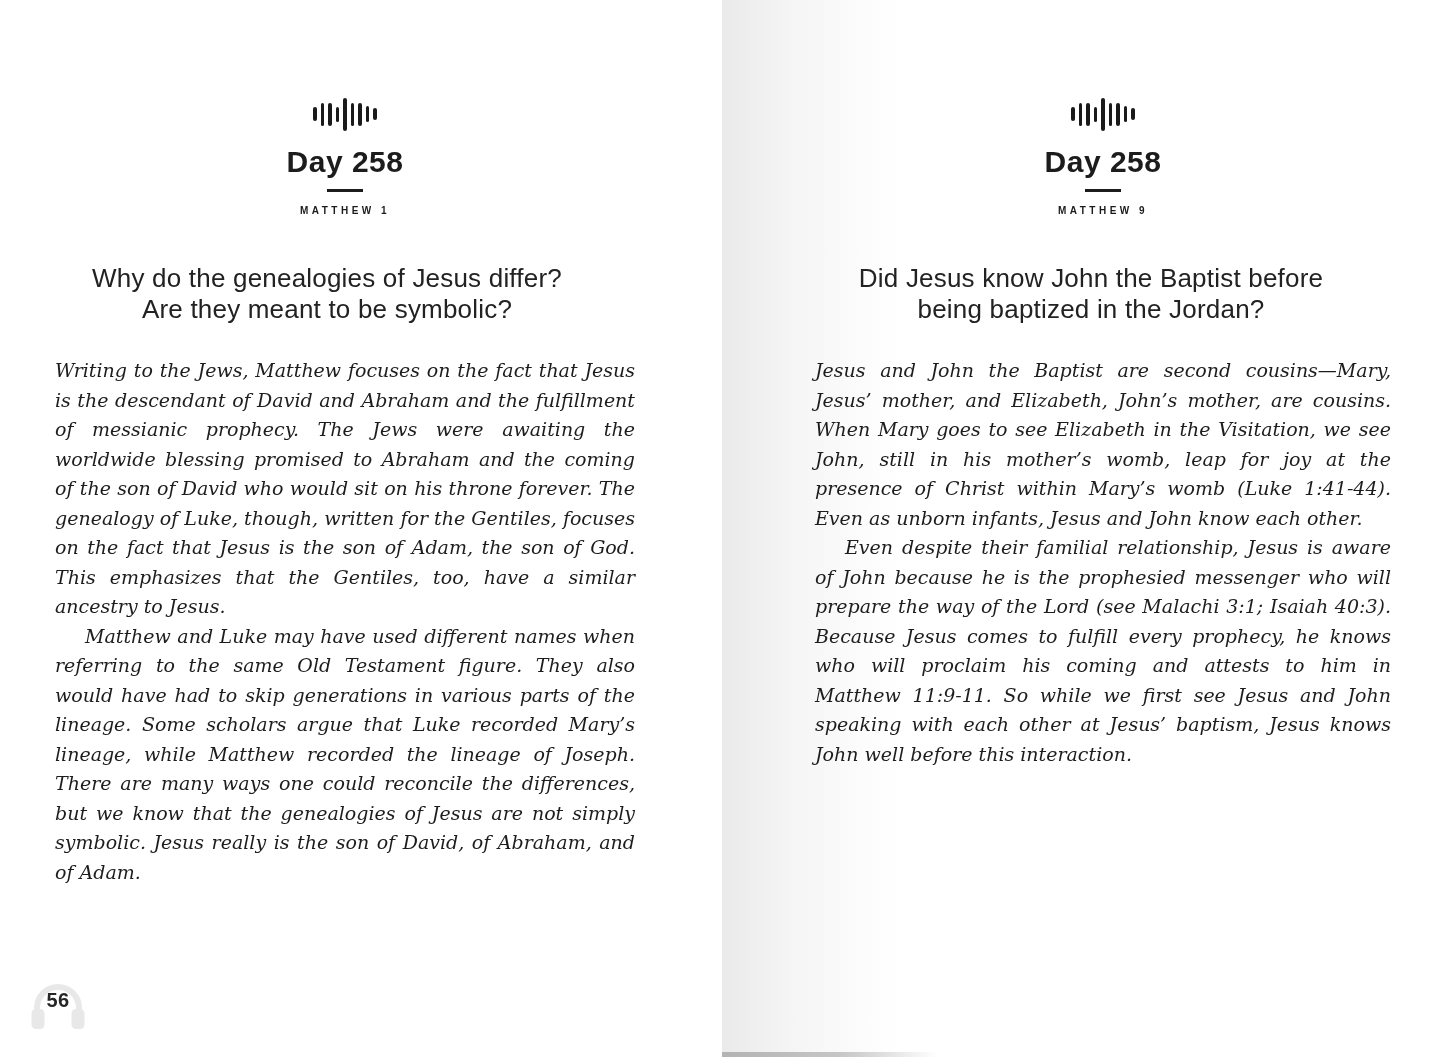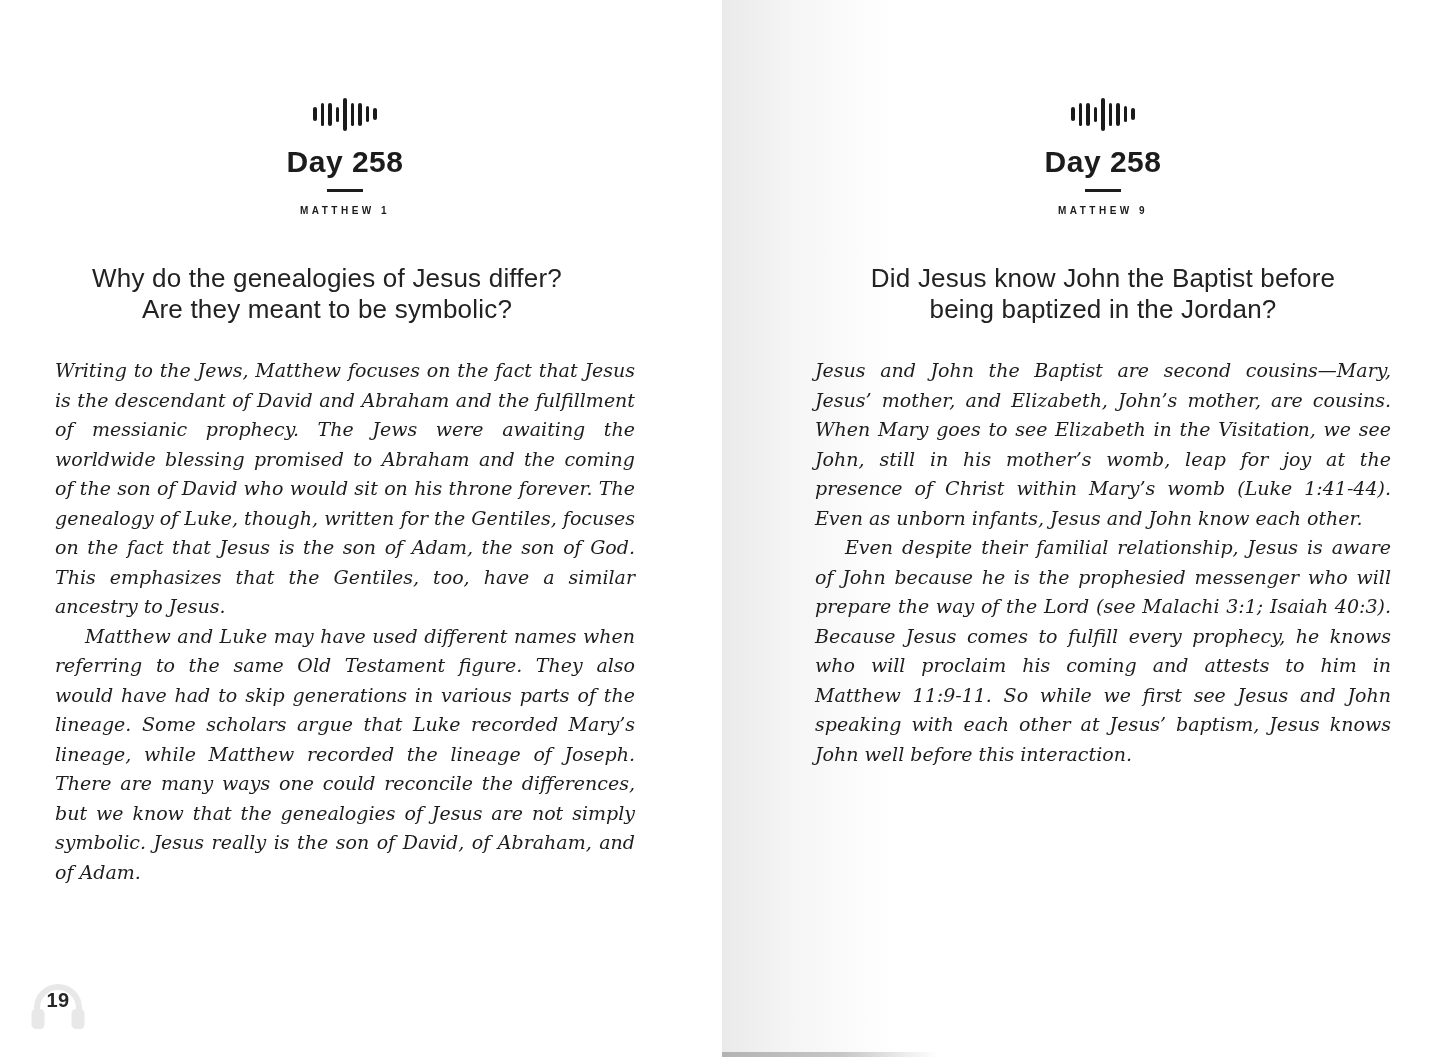--- a/index.html
+++ b/index.html
@@ -50,21 +50,21 @@
     margin-top:13px;
     font-size:10px;font-weight:700;letter-spacing:3.5px;color:#1b1b1b;
   }
   .question{
     position:absolute;top:263px;margin:0;
     font-size:26px;line-height:30.5px;font-weight:400;
     letter-spacing:0.2px;color:#222222;text-align:center;
     white-space:pre-line;
   }
   .page-left  .question{left:37px;width:580px;}
-  .page-right .question{left:93px;width:576px;}
+  .page-right .question{left:81px;width:576px;}
 
   .bodytext{
     position:absolute;top:356px;
     font-family:"DejaVu Serif","Liberation Serif",serif;
     font-size:19px;line-height:29.5px;color:#1d1d1d;
     text-align:justify;
   }
   .page-left  .bodytext{left:55px;width:580px;}
   .page-right .bodytext{left:93px;width:576px;}
   .bodytext p{margin:0;font-style:italic;}
@@ -112,21 +112,21 @@
     <div class="bodytext">
       <p>Writing to the Jews, Matthew focuses on the fact that Jesus is the descendant of David and Abraham and the fulfillment of messianic prophecy. The Jews were awaiting the worldwide blessing promised to Abraham and the coming of the son of David who would sit on his throne forever. The genealogy of Luke, though, written for the Gentiles, focuses on the fact that Jesus is the son of Adam, the son of God. This emphasizes that the Gentiles, too, have a similar ancestry to Jesus.</p>
       <p class="indent">Matthew and Luke may have used different names when referring to the same Old Testament figure. They also would have had to skip generations in various parts of the lineage. Some scholars argue that Luke recorded Mary’s lineage, while Matthew recorded the lineage of Joseph. There are many ways one could reconcile the differences, but we know that the genealogies of Jesus are not simply symbolic. Jesus really is the son of David, of Abraham, and of Adam.</p>
     </div>
     <div class="folio folio-left">
       <svg width="56" height="56" viewBox="0 0 56 56">
         <path d="M7 40 v-7 a21 21 0 0 1 42 0 v7" fill="none" stroke="#e8e8e8" stroke-width="6" stroke-linecap="round"></path>
         <rect x="1.5" y="34" width="13" height="20" rx="4.5" fill="#e8e8e8"></rect>
         <rect x="41.5" y="34" width="13" height="20" rx="4.5" fill="#e8e8e8"></rect>
       </svg>
-      <span class="pagenum">19</span>
+      <span class="pagenum">56</span>
     </div>
   </section>
 
   <section class="page page-right">
     <div class="column">
       <div class="soundwave">
         <span></span>
           <span></span>
           <span></span>
           <span></span>

